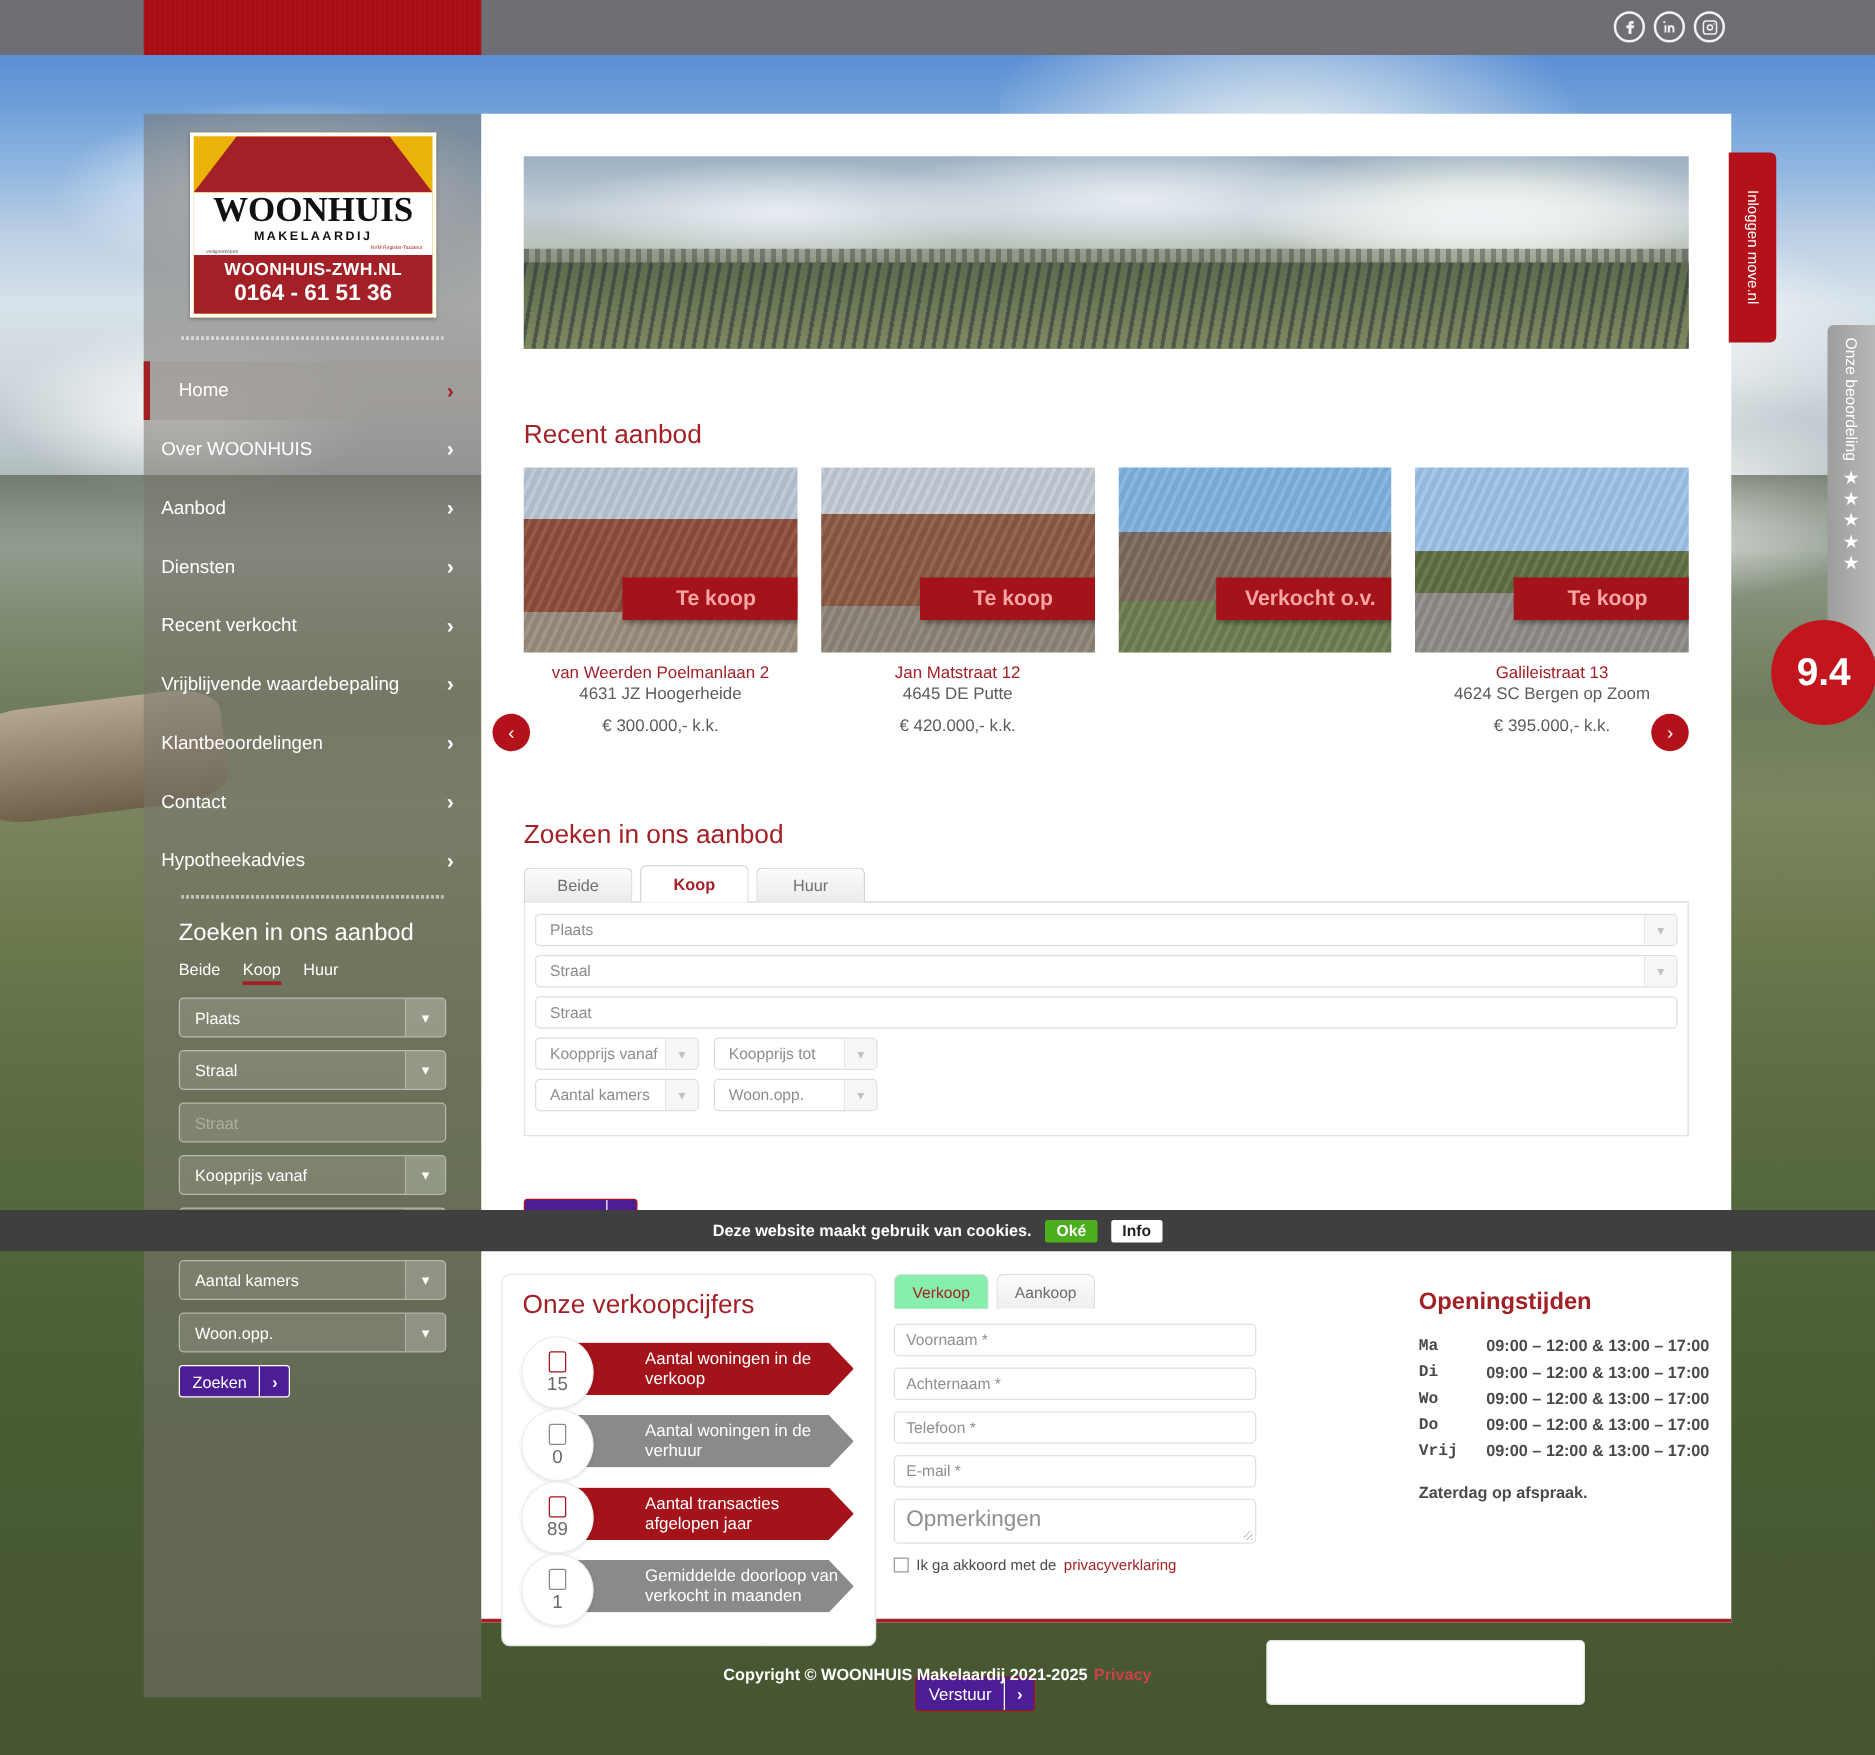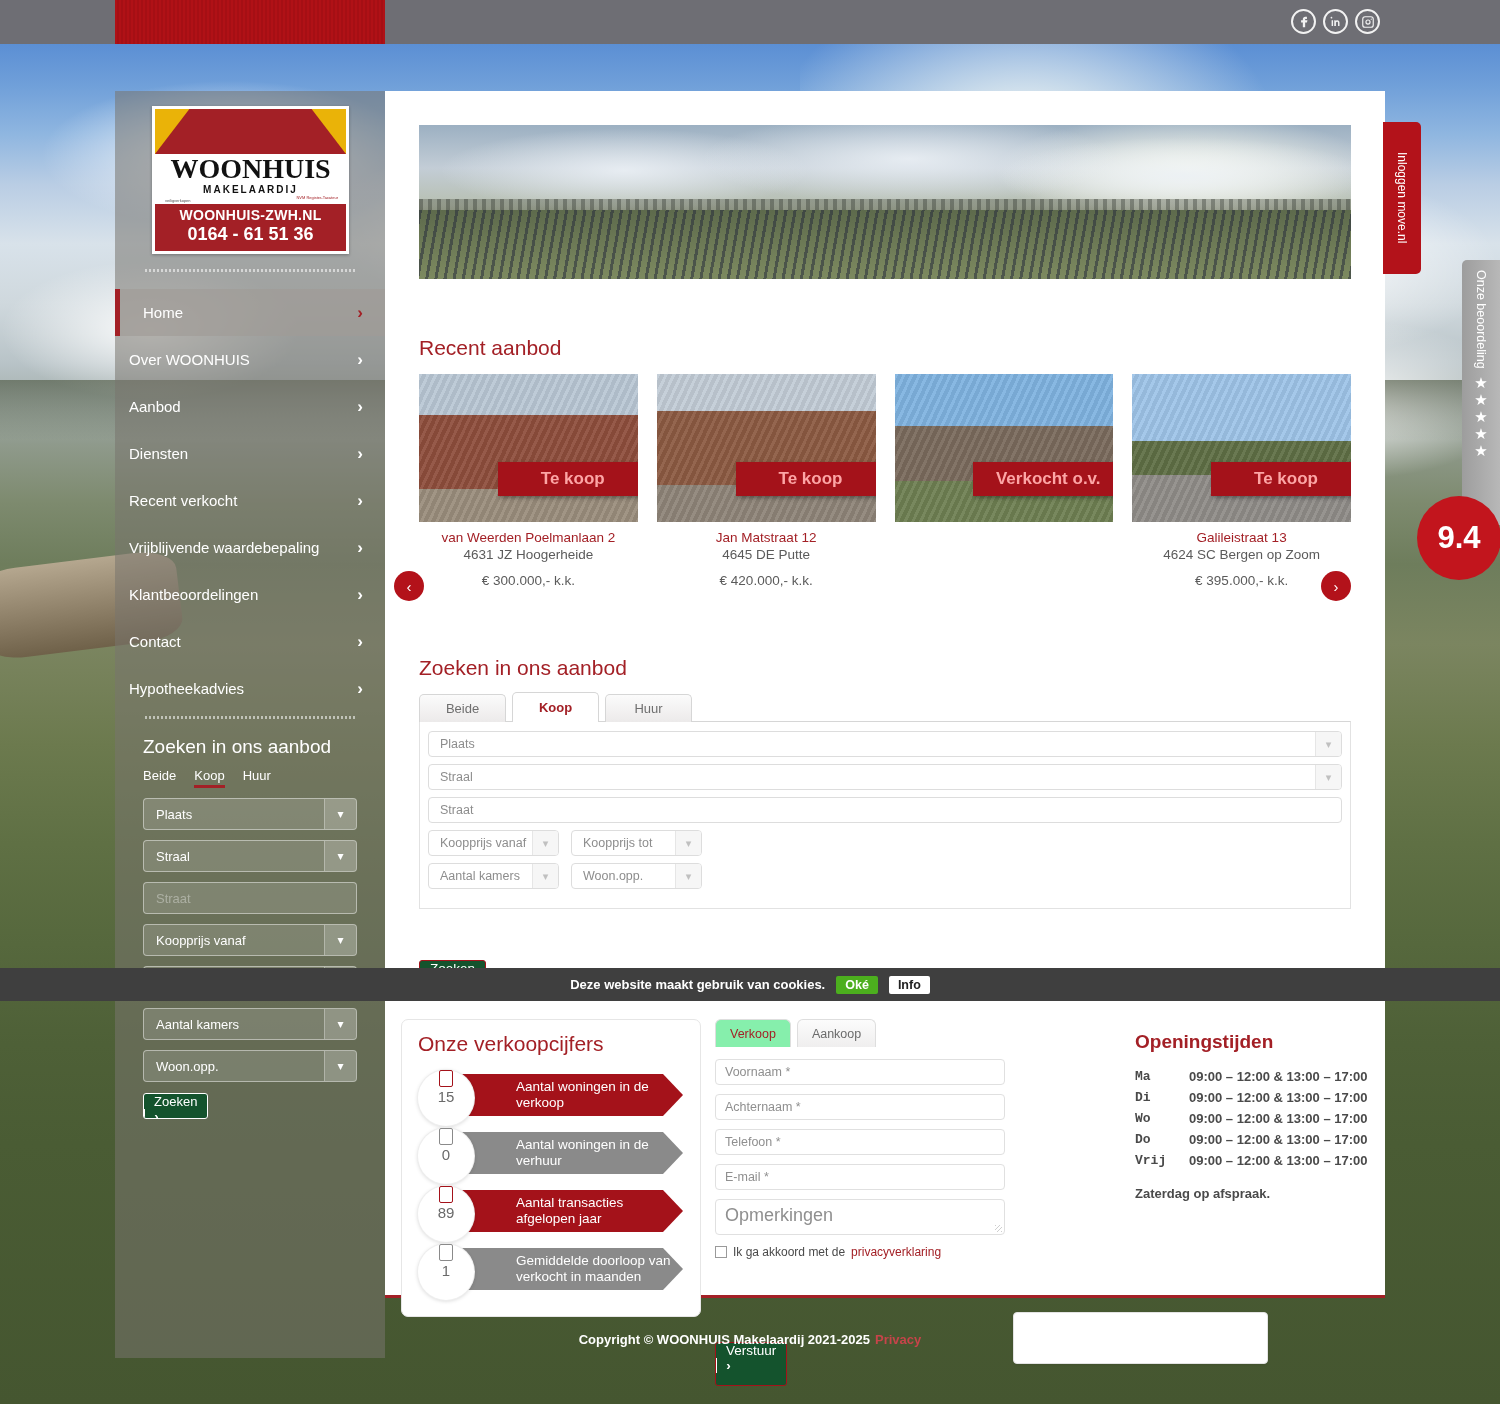--- a/index.html
+++ b/index.html
@@ -157,22 +157,22 @@
   .side-arrow {
     position: absolute; right: 0; top: 0; width: 32px; height: 30px;
     background: rgba(255,255,255,.16);
     border-left: 1px solid rgba(255,255,255,.3);
     border-radius: 0 3px 3px 0;
     display: flex; align-items: center; justify-content: center;
     color: #fff; font-size: 12px;
   }
   .btn-red {
     display: inline-flex; align-items: stretch; height: 26px;
-    background: #14532d; color: #fff; border: 1px solid #fff;
-    border-radius: 3px; font-size: 13px; cursor: pointer; overflow: hidden; flex-direction: column;
+    background: #4c1d95; color: #fff; border: 1px solid #fff;
+    border-radius: 3px; font-size: 13px; cursor: pointer; overflow: hidden;
   }
   .btn-red .lbl { padding: 0 10px; display: flex; align-items: center; }
   .btn-red .arw {
     border-left: 1px solid #fff; width: 24px;
     display: flex; align-items: center; justify-content: center; font-weight: bold;
   }
 
   
   .content {
     position: absolute; left: 270px; top: 0; width: 1000px; height: 1207px;
@@ -286,21 +286,21 @@
     display: flex; align-items: center; padding-left: 68px;
     color: #fff; font-size: 13.5px; line-height: 16px;
     clip-path: polygon(0 0, calc(100% - 20px) 0, 100% 50%, calc(100% - 20px) 100%, 0 100%);
   }
   .sb-red  { background: #a4121a; }
   .sb-gray { background: #8a8a8a; }
   .stat-circle {
     position: absolute; left: 0; top: 0; width: 56px; height: 56px;
     border-radius: 50%; background: #fff;
     box-shadow: 0 0 0 1px #eee, 0 1px 4px rgba(0,0,0,.18);
-    display: flex; flex-direction: column; align-items: center; justify-content: flex-start;
+    display: flex; flex-direction: column; align-items: center; justify-content: center;
     z-index: 2;
   }
   .stat-ic { width: 14px; height: 17px; border: 1.6px solid #a4121a; border-radius: 2px; }
   .stat-ic.g { border-color: #8a8a8a; }
   .stat-num { font-size: 15px; color: #6a6a6a; margin-top: 1px; }
 
   .contact-form { position: absolute; left: 330px; top: 928px; width: 290px; }
   .cf-tabs { display: flex; gap: 6px; }
   .cf-tab {
     height: 28px; padding: 0 14px; border: 1px solid #dedede; border-bottom: none;
@@ -326,21 +326,21 @@
   }
   .agree { display: flex; align-items: center; gap: 6px; font-size: 12px; color: #4a4a4a; }
   .cbx { width: 12px; height: 12px; border: 1px solid #9a9a9a; background: #fff; cursor: pointer; }
   .lnk { color: #a32026; cursor: pointer; }
   .captcha {
     position: absolute; left: 628px; top: 1221px; width: 255px; height: 52px;
     border: 1px solid #e3e3e3; border-radius: 4px; background: #fff;
     box-shadow: 0 1px 3px rgba(0,0,0,.08);
   }
   .verstuur { position: absolute; left: 330px; top: 1250px; }
-  .verstuur .btn-red { height: 44px; border-color:#a4121a; font-size: 13.5px; }
+  .verstuur .btn-red { height: 28px; border-color:#a4121a; font-size: 13.5px; margin-left: 17px; }
 
   .hours { position: absolute; left: 750px; top: 940px; width: 250px; }
   .hours-title { color: #a32026; font-size: 19px; font-weight: bold; margin-bottom: 16px; }
   .hours-line {
     font-size: 13px; font-weight: bold; color: #4a4a4a;
     margin-bottom: 6px; display: flex;
   }
   .hl-day { width: 54px; font-family: Liberation Mono, monospace; }
   .hours-note { font-size: 13px; font-weight: bold; color: #4a4a4a; margin-top: 18px; }
 

